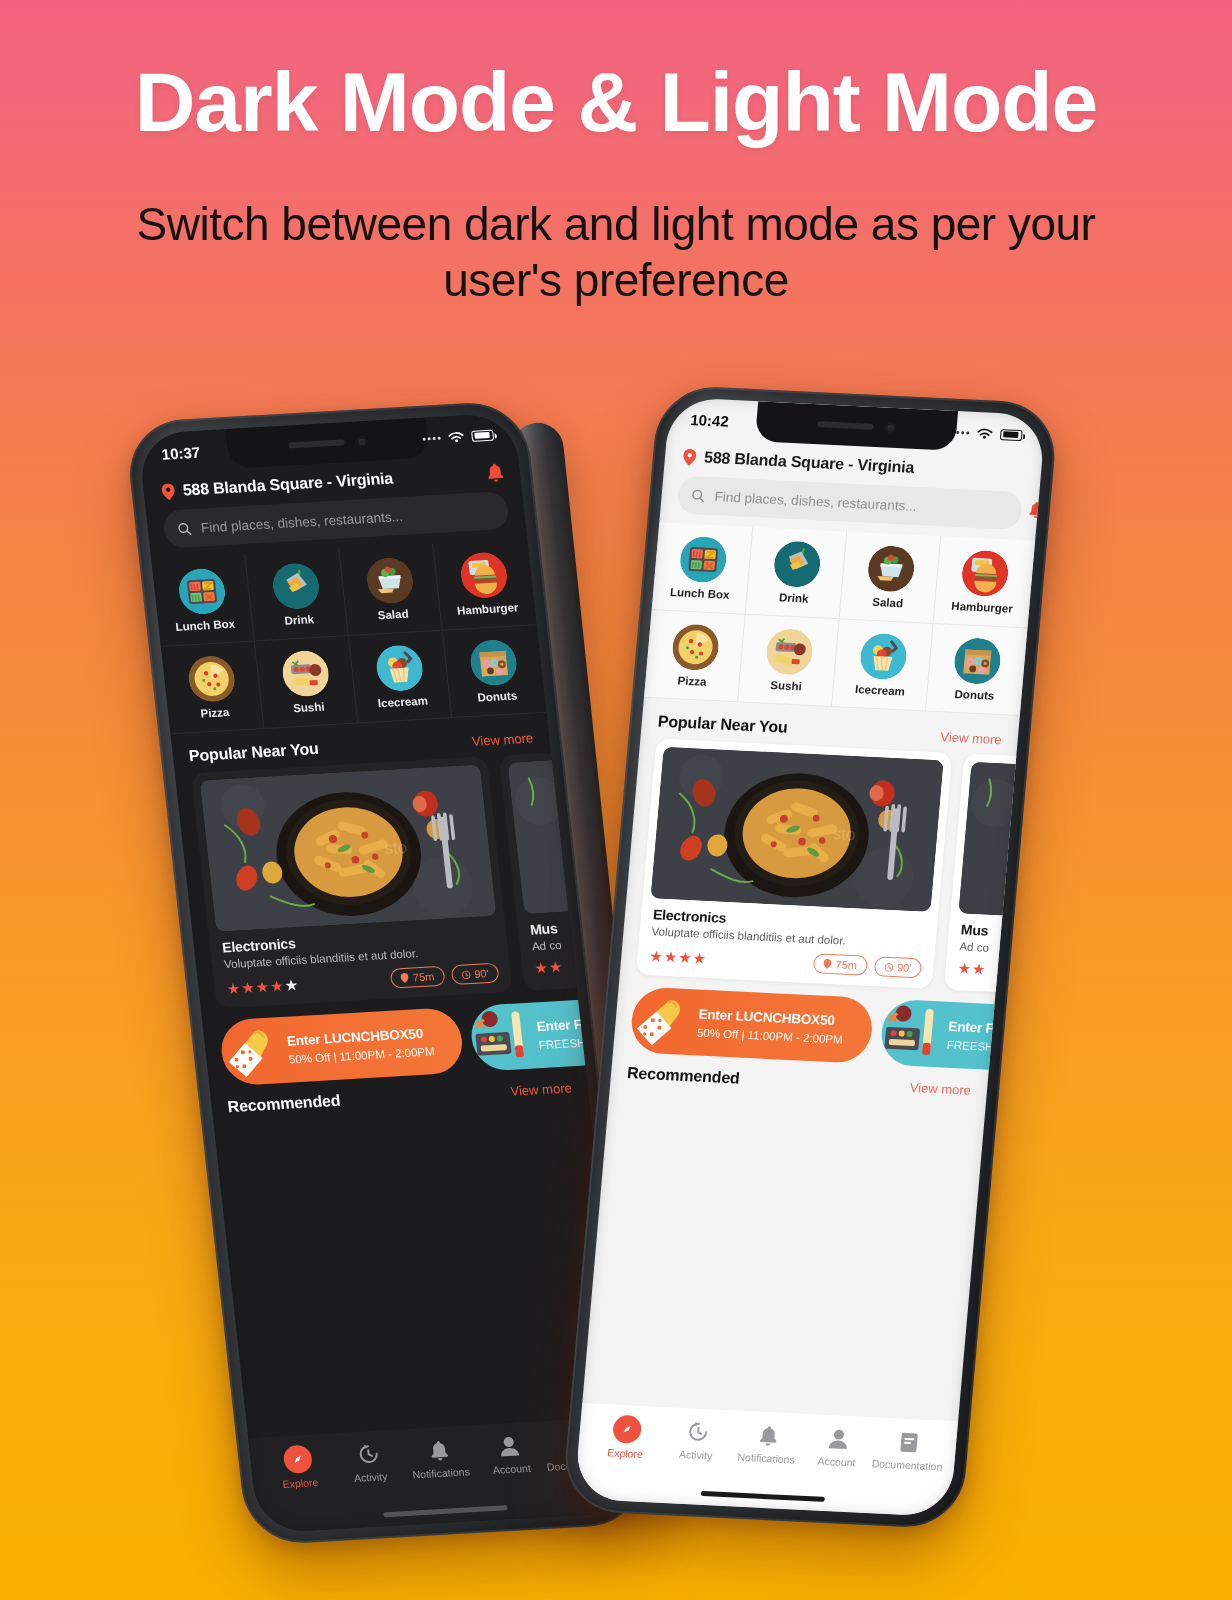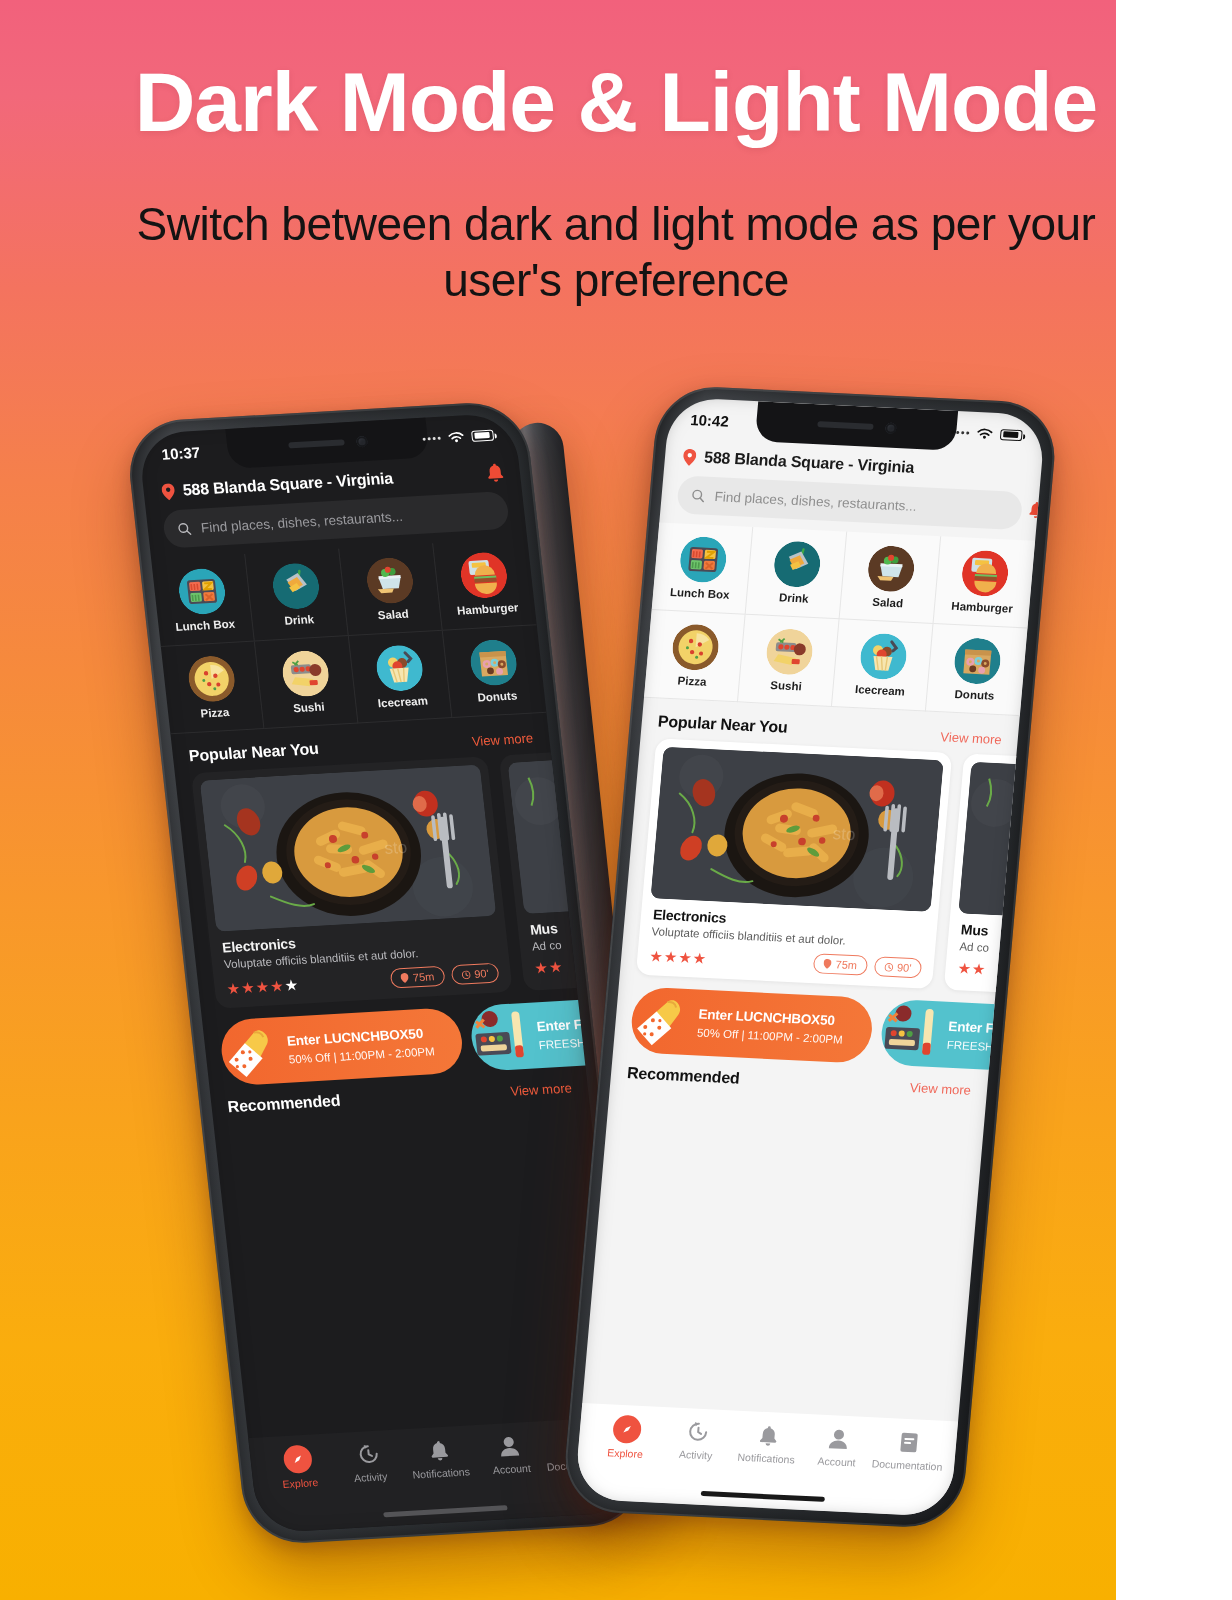--- a/index.html
+++ b/index.html
@@ -3,21 +3,21 @@
 <meta charset="utf-8">
 <style>
   * { box-sizing: border-box; margin: 0; padding: 0; }
   html, body {
     width: 1232px; height: 1600px;
     font-family: "Liberation Sans", sans-serif;
     overflow: hidden;
   }
   #stage {
     position: relative;
-    width: 1116px; height: 1600px;
+    width: 1232px; height: 1600px;
     background: linear-gradient(180deg,
        #f2617c 0%,
        #f2687a 6%,
        #f4735f 18%,
        #f5804b 30%,
        #f68a3c 42%,
        #f8972c 56%,
        #f9a31c 70%,
        #faad0d 84%,
        #f8b000 100%);

